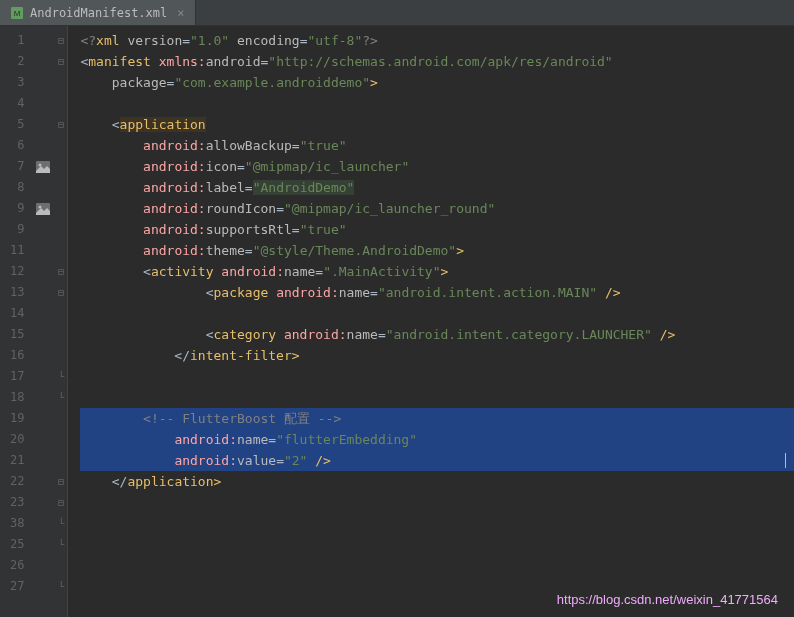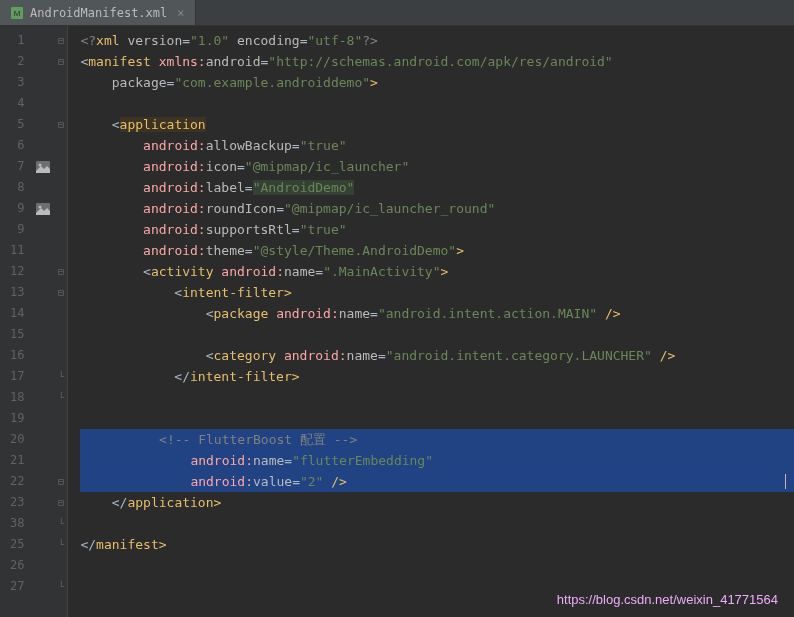--- a/index.html
+++ b/index.html
@@ -62,21 +62,21 @@
   padding: 4px 0 4px 12px;
   flex: 1;
   position: relative;
 }
 .line {
   height: 21px;
   line-height: 21px;
   white-space: pre;
   position: relative;
 }
-.line.selected { background: #214283; padding-left: 16px; }
+.line.selected { background: #214283; }
 .line.current::after {
   content:'';
   position:absolute;
   right: 8px; top: 3px;
   width: 1px; height: 15px;
   background: #bbb;
 }
 
 .pi { color: #808080; }
 .tag { color: #e8bf6a; }
@@ -218,28 +218,26 @@
       <div class="line"><span class="eq">    </span><span class="attr">package</span><span class="eq">=</span><span class="str">"com.example.androiddemo"</span><span class="tag">&gt;</span></div>
       <div class="line"></div>
       <div class="line"><span class="eq">    &lt;</span><span class="tag hl1">application</span></div>
       <div class="line"><span class="eq">        </span><span class="ns">android:</span><span class="attr">allowBackup</span><span class="eq">=</span><span class="str">"true"</span></div>
       <div class="line"><span class="eq">        </span><span class="ns">android:</span><span class="attr">icon</span><span class="eq">=</span><span class="str">"@mipmap/ic_launcher"</span></div>
       <div class="line"><span class="eq">        </span><span class="ns">android:</span><span class="attr">label</span><span class="eq">=</span><span class="str hl2">"AndroidDemo"</span></div>
       <div class="line"><span class="eq">        </span><span class="ns">android:</span><span class="attr">roundIcon</span><span class="eq">=</span><span class="str">"@mipmap/ic_launcher_round"</span></div>
       <div class="line"><span class="eq">        </span><span class="ns">android:</span><span class="attr">supportsRtl</span><span class="eq">=</span><span class="str">"true"</span></div>
       <div class="line"><span class="eq">        </span><span class="ns">android:</span><span class="attr">theme</span><span class="eq">=</span><span class="str">"@style/Theme.AndroidDemo"</span><span class="tag">&gt;</span></div>
       <div class="line"><span class="eq">        &lt;</span><span class="tag">activity </span><span class="ns">android:</span><span class="attr">name</span><span class="eq">=</span><span class="str">".MainActivity"</span><span class="tag">&gt;</span></div>
-      <div class="line"><span class="eq">            &lt;</span><span class="tag">intent-filter</span><span class="tag">&gt;</span></div>
       <div class="line"><span class="eq">                &lt;</span><span class="tag">package </span><span class="ns">android:</span><span class="attr">name</span><span class="eq">=</span><span class="str">"android.intent.action.MAIN"</span><span class="tag"> /&gt;</span></div>
       <div class="line"></div>
       <div class="line"><span class="eq">                &lt;</span><span class="tag">category </span><span class="ns">android:</span><span class="attr">name</span><span class="eq">=</span><span class="str">"android.intent.category.LAUNCHER"</span><span class="tag"> /&gt;</span></div>
       <div class="line"><span class="eq">            &lt;/</span><span class="tag">intent-filter</span><span class="tag">&gt;</span></div>
       <div class="line"></div>
       <div class="line"></div>
       <div class="line selected"><span class="eq">        </span><span class="cmt">&lt;!-- FlutterBoost 配置 --&gt;</span></div>
       <div class="line selected"><span class="eq">            </span><span class="ns">android:</span><span class="attr">name</span><span class="eq">=</span><span class="str">"flutterEmbedding"</span></div>
       <div class="line selected current"><span class="eq">            </span><span class="ns">android:</span><span class="attr">value</span><span class="eq">=</span><span class="str">"2"</span><span class="tag"> /&gt;</span></div>
       <div class="line"><span class="eq">    &lt;/</span><span class="tag">application</span><span class="tag">&gt;</span></div>
       <div class="line"></div>
-      <div class="line"><span class="eq">&lt;/</span><span class="tag">manifest</span><span class="tag">&gt;</span></div>
       <div class="watermark">https://blog.csdn.net/weixin_41771564</div>
   </div>
 </div>
 
 </body></html>

